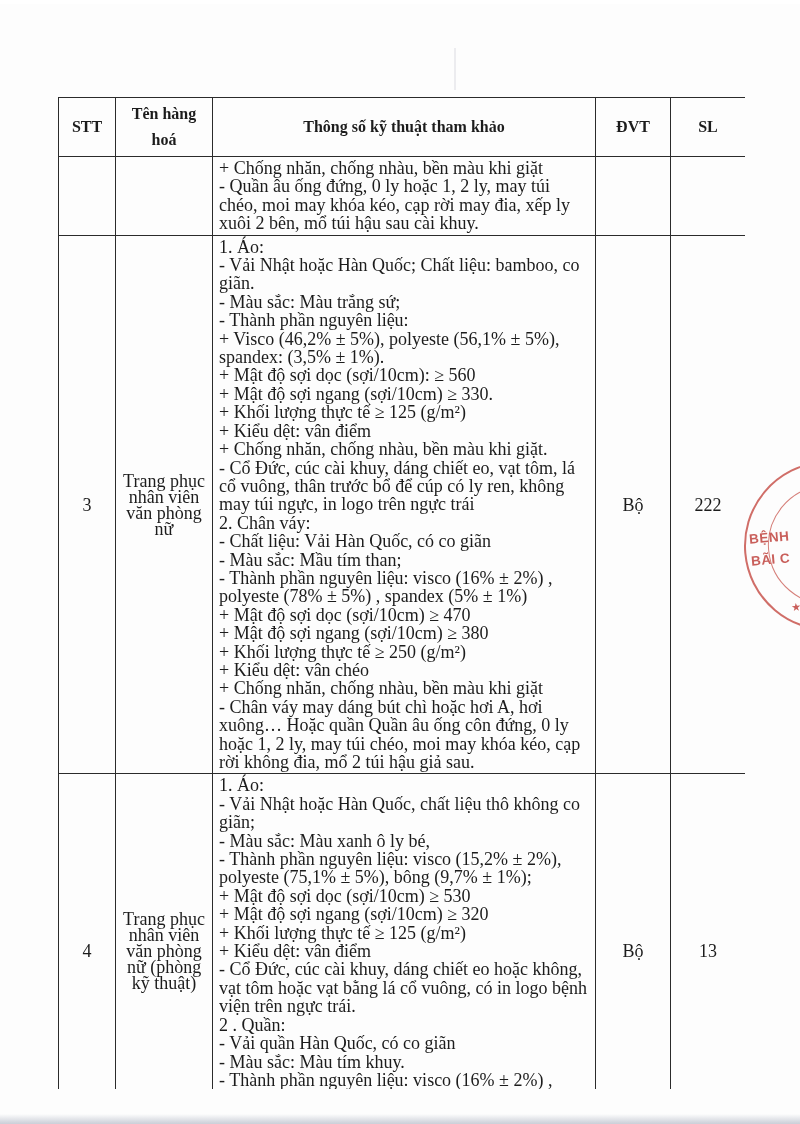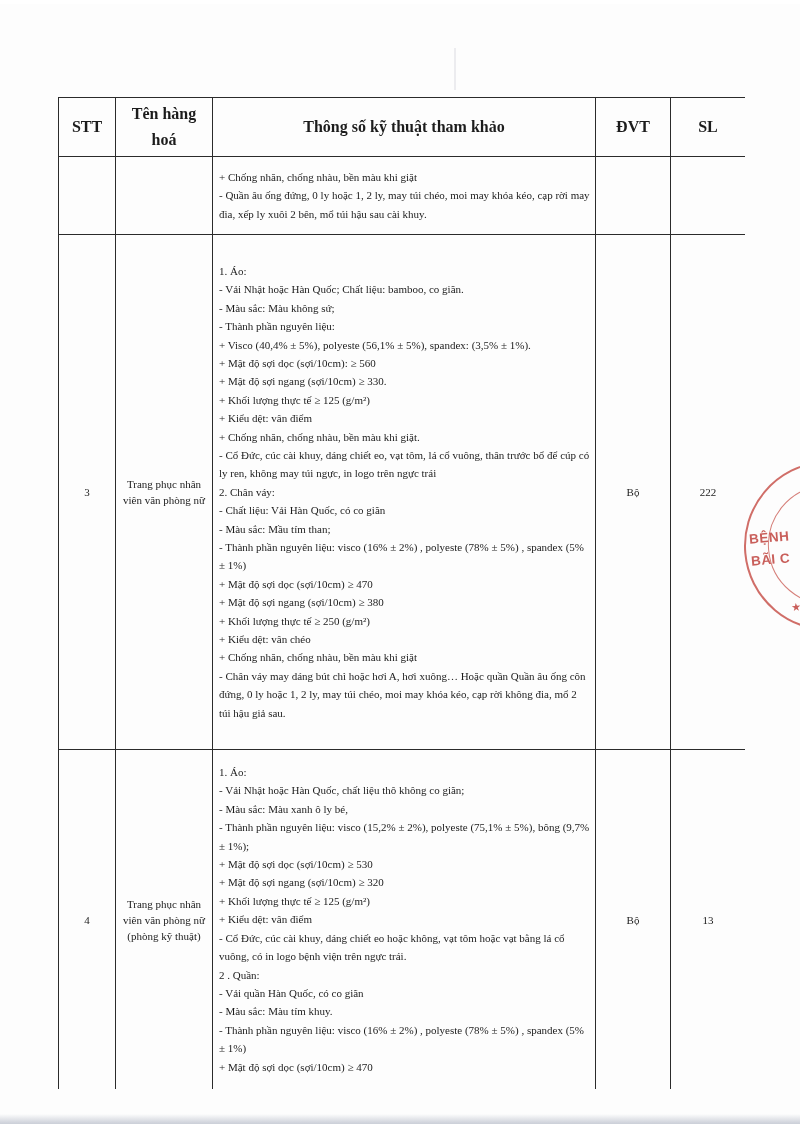--- a/index.html
+++ b/index.html
@@ -13,21 +13,21 @@
   
   .table-clip {
     position:absolute; left:58px; top:93px; width:687px; height:992px;
     overflow:hidden;
   }
   table.spec-table {
     border-collapse:collapse; width:687px; table-layout:fixed;
   }
   .spec-table th, .spec-table td {
     border:1.6px solid #2b2b2b;
-    font-size:11px;
+    font-size:18px;
     vertical-align:middle;
   }
   .spec-table thead tr { height:59px; }
   .spec-table thead th {
     font-weight:bold; font-size:16px; text-align:center; line-height:26px; padding:1px 2px;
   }
   tr.row-0 { height:78px; }
   tr.row-1 { height:515px; }
   tr.row-2 { height:340px; }
   .cell-center { text-align:center; padding:2px 3px; line-height:16px; }
@@ -104,23 +104,23 @@
             </td>
             <td class="cell-center"></td>
             <td class="cell-center"></td>
           </tr>
           <tr class="row-1">
             <td class="cell-center">3</td>
             <td class="cell-center">Trang phục nhân viên văn phòng nữ</td>
             <td class="specs-cell">
               <div><b>1. Áo:</b></div>
               <div><span>- Vải Nhật hoặc Hàn Quốc; Chất liệu: bamboo, co giãn.</span></div>
-              <div><span>- Màu sắc: Màu không sứ;</span></div>
+              <div><span>- Màu sắc: Màu trắng sứ;</span></div>
               <div><span>- Thành phần nguyên liệu:</span></div>
-              <div><span>+ Visco (40,4% ± 5%), polyeste (56,1% ± 5%), spandex: (3,5% ± 1%).</span></div>
+              <div><span>+ Visco (46,2% ± 5%), polyeste (56,1% ± 5%), spandex: (3,5% ± 1%).</span></div>
               <div><span>+ Mật độ sợi dọc (sợi/10cm): ≥ 560</span></div>
               <div><span>+ Mật độ sợi ngang (sợi/10cm) ≥ 330.</span></div>
               <div><span>+ Khối lượng thực tế ≥ 125 (g/m²)</span></div>
               <div><span>+ Kiểu dệt: vân điểm</span></div>
               <div><span>+ Chống nhăn, chống nhàu, bền màu khi giặt.</span></div>
               <div><b>- Cổ Đức,</b><span> cúc cài khuy, dáng chiết eo, vạt tôm, lá cổ vuông, thân trước bổ để cúp có ly ren, không may túi ngực, in logo trên ngực trái</span></div>
               <div><b>2. Chân váy:</b></div>
               <div><span>- Chất liệu: Vải Hàn Quốc, có co giãn</span></div>
               <div><span>- Màu sắc: Mầu tím than;</span></div>
               <div><span>- Thành phần nguyên liệu: visco (16% ± 2%) , polyeste (78% ± 5%) , spandex (5% ± 1%)</span></div>

